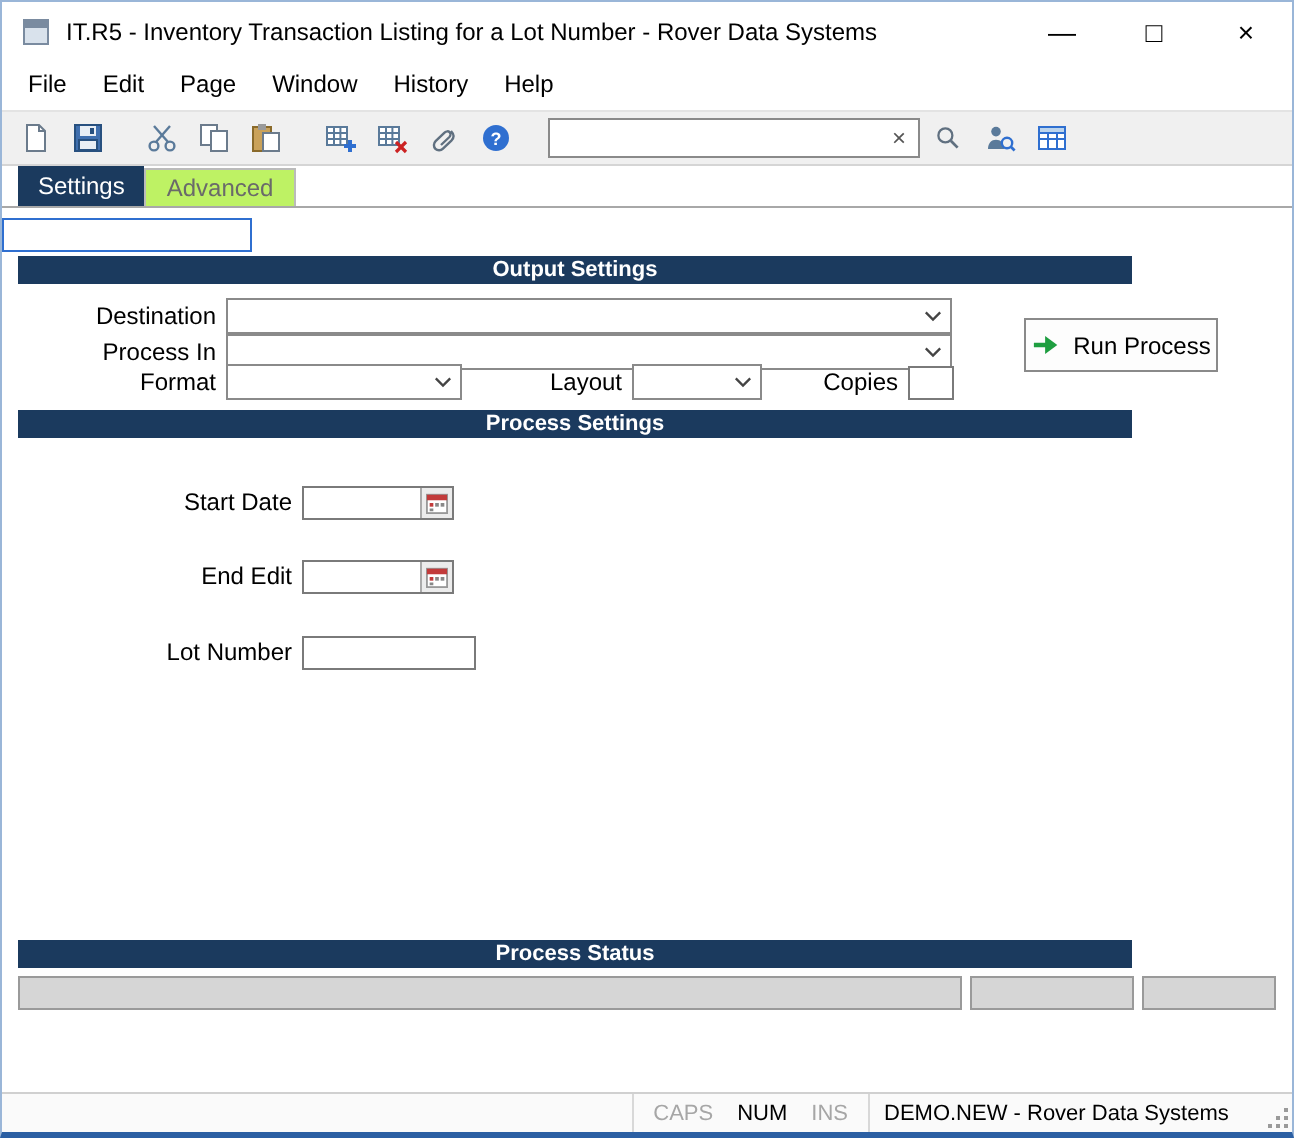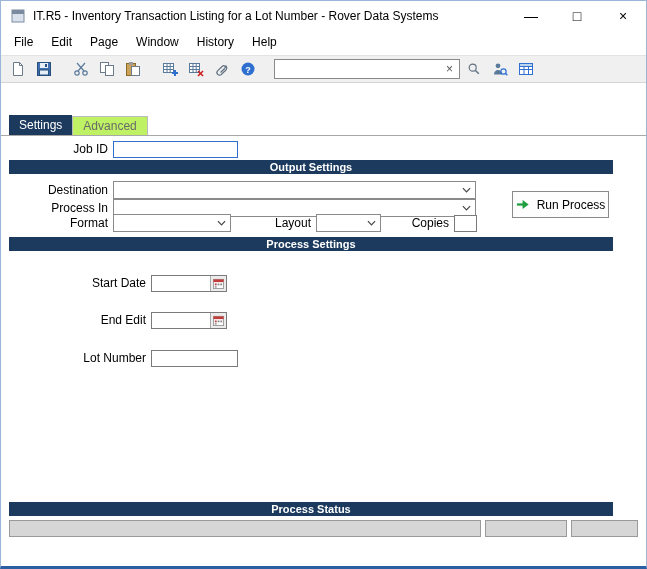--- a/index.html
+++ b/index.html
@@ -20,33 +20,33 @@
              border-top:1px solid #e3e3e3; border-bottom:1px solid #d5d5d5; padding-left:5px; gap:2px; }
   .tool-btn { width:24px; height:24px; display:flex; align-items:center; justify-content:center; }
   .tool-gap { width:9px; }
   .searchbox { width:186px; height:20px; background:#fff; border:1px solid #8a8a8a; display:flex;
                align-items:center; margin-left:12px; padding:0 3px; }
   .searchbox input { flex:1; border:none; outline:none; height:16px; font:11px "Liberation Sans",sans-serif; min-width:0; background:transparent; }
   .search-clear { color:#555; font-size:12px; padding:0 3px; line-height:1; }
   
   .tabstrip { flex:0 0 21px; display:flex; align-items:flex-end; padding-left:8px;
               border-bottom:1px solid #a8a8a8; background:#fff; }
-  .tab { padding:0 10px; height:20px; line-height:20px; font-size:12px; cursor:default;margin-top:32px; }
+  .tab { padding:0 10px; height:20px; line-height:20px; font-size:12px; cursor:default; }
   .tab.active { background:#1B3A5E; color:#fff; }
   .tab.inactive { background:#bef264; color:#6a6a6a; border:1px solid #bbb; border-bottom:none; height:19px; line-height:18px; }
   
   .content { position:relative; flex:1; background:#fff; overflow:hidden; }
   .row { position:absolute; left:0; display:flex; align-items:center; height:18px; }
   .lbl { text-align:right; padding-right:5px; font-size:12px; white-space:nowrap; }
   .textbox { height:17px; border:1px solid #7a7a7a; background:#fff; font:12px "Liberation Sans",sans-serif; padding:0 2px; outline:none; }
   .textbox.focused { border-color:#2f6fd0; }
   .combo { height:18px; border:1px solid #8a8a8a; background:#fff; display:flex; align-items:center;
            justify-content:space-between; padding:0 4px 0 3px; }
   .combo .val { font-size:12px; }
-  .section-hdr { position:absolute; left:8px; width:604px; height:14px; background:#1B3A5E; color:#fff;
+  .section-hdr { position:absolute; left:8px; width:557px; height:14px; background:#1B3A5E; color:#fff;
                  font-size:11px; font-weight:bold; text-align:center; line-height:14px; }
   .datefield { height:17px; border:1px solid #7a7a7a; background:#fff; display:flex; align-items:center; }
   .datefield .dateval { flex:1; font-size:12px; padding:0 2px; min-width:0; }
   .cal-btn { width:16px; height:15px; display:flex; align-items:center; justify-content:center;
              background:#ececec; border-left:1px solid #aaa; }
   .run-btn { position:absolute; left:511px; top:55px; width:97px; height:27px; background:#fdfdfd;
              border:1px solid #8a8a8a; display:flex; align-items:center; justify-content:center; gap:6px; font-size:12px; }
   .graybox { position:absolute; top:384px; height:17px; background:#d6d6d6; border:1px solid #9a9a9a;
              font-size:11px; line-height:15px; padding:0 3px; }
   
@@ -224,21 +224,20 @@
   </div>
 
   <div class="tabstrip">
     <div class="tab active">Settings</div>
     <div class="tab inactive">Advanced</div>
   </div>
 
   <div class="content">
 
     <div class="row" style="top:4px;">
-      <span class="lbl" style="width:112px;">Job ID</span>
       <input class="textbox focused" style="width: 125px;" value="">
     </div>
 
     <div class="section-hdr" style="top:24px;">Output Settings</div>
 
     <div class="row" style="top:45px;">
       <span class="lbl" style="width:112px;">Destination</span>
       <div class="combo" style="width:363px;">
         <span class="val"></span>
         <span>
@@ -340,14 +339,35 @@
     </div>
 
     <div class="section-hdr" style="top:366px;">Process Status</div>
 
     <div class="graybox" style="left:8px; width:472px;"></div>
     <div class="graybox" style="left:484px; width:82px;"></div>
     <div class="graybox" style="left:570px; width:67px;"></div>
 
   </div>
 
+  <div class="statusbar">
+    <div class="sb-spacer"></div>
+    <div class="sb-panel">
+      <span class="sb-key">CAPS</span>
+      <span class="sb-key on">NUM</span>
+      <span class="sb-key">INS</span>
+    </div>
+    <div class="sb-panel sb-session">DEMO.NEW - Rover Data Systems</div>
+    <div class="grip">
+      <svg width="12" height="12" viewBox="0 0 12 12">
+          <g fill="#9a9a9a">
+            <rect x="9" y="9" width="2" height="2"></rect>
+            <rect x="9" y="5" width="2" height="2"></rect>
+            <rect x="5" y="9" width="2" height="2"></rect>
+            <rect x="9" y="1" width="2" height="2"></rect>
+            <rect x="5" y="5" width="2" height="2"></rect>
+            <rect x="1" y="9" width="2" height="2"></rect>
+          </g>
+        </svg>
+    </div>
+  </div>
 
 </div>
 
 </body></html>

